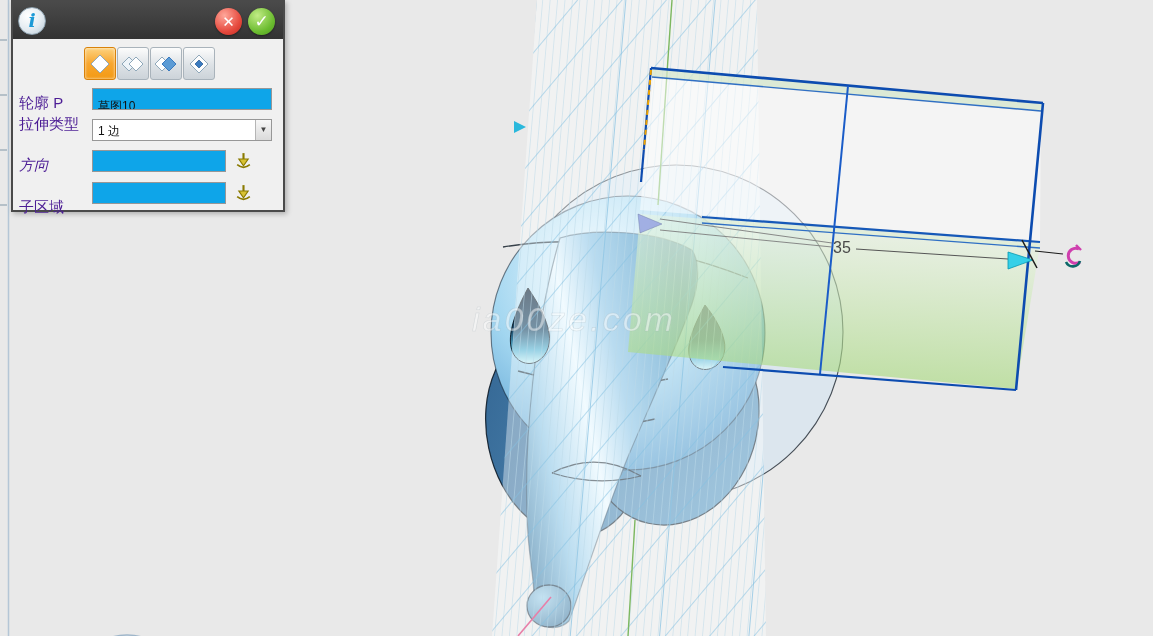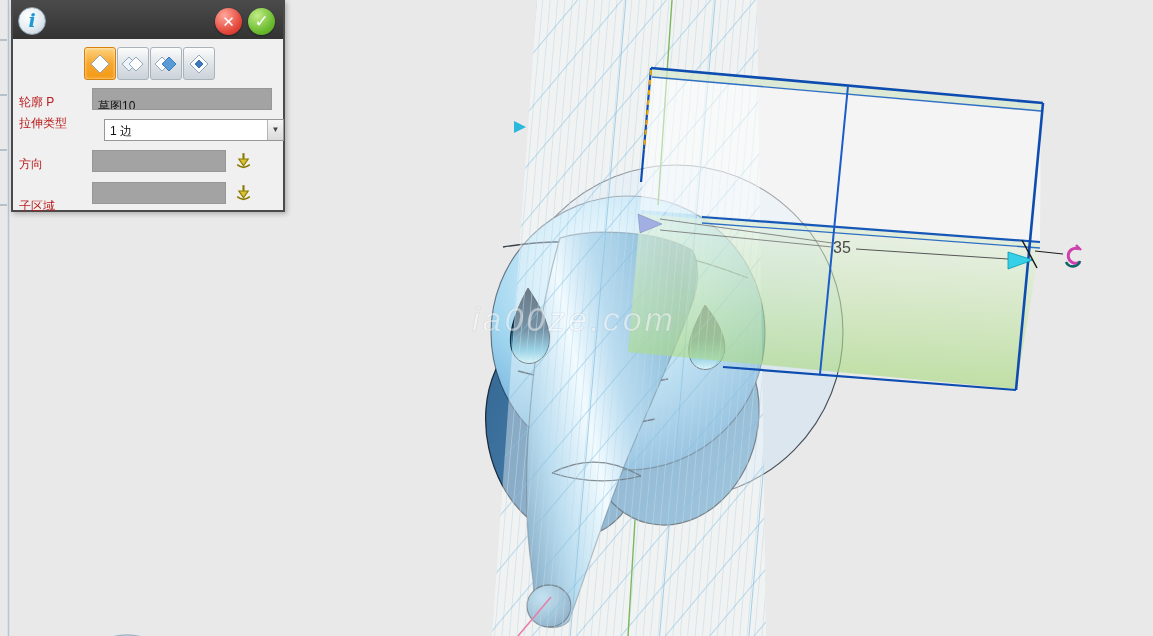--- a/index.html
+++ b/index.html
@@ -40,29 +40,29 @@
     border:1px solid #a9b3bb;box-sizing:border-box;
     background:linear-gradient(#fcfcfc,#dde2e6 55%,#ccd3d9);
     display:flex;align-items:center;justify-content:center;cursor:pointer;
   }
   .tb-btn.active{
     border:1px solid #d9820a;
     background:linear-gradient(#fdd27e,#f8a62e 50%,#f39a14);
     box-shadow:inset 0 0 3px rgba(255,255,255,.8);
   }
   
-  .fld-label{position:absolute;left:6px;font-size:12px;color:#b91c1c;white-space:nowrap;}
+  .fld-label{position:absolute;left:6px;font-size:15px;color:#4c1d95;white-space:nowrap;}
   .fld-input{
-    position:absolute;left:79px;height:22px;border:1px solid #979797;background:#a3a3a3;
+    position:absolute;left:79px;height:22px;border:1px solid #979797;background:#0ea5e9;
     font:12px "Liberation Sans","DejaVu Sans",sans-serif;color:#111;
     padding:15px 0 0 5px;box-sizing:border-box;outline:none;
   }
   .combo{
     position:absolute;left:79px;height:22px;border:1px solid #979797;background:#fff;
-    box-sizing:border-box;font-size:12px;color:#111;cursor:pointer;margin-left:12px;
+    box-sizing:border-box;font-size:12px;color:#111;cursor:pointer;
   }
   .combo-text{position:absolute;left:5px;top:3px;}
   .combo-arrow{
     position:absolute;right:0;top:0;bottom:0;width:15px;
     background:linear-gradient(#f7f7f7,#dadada);border-left:1px solid #b5b5b5;
     color:#444;font-size:8px;text-align:center;line-height:20px;
   }
   .picker{position:absolute;width:19px;height:19px;cursor:pointer;}
 </style>
 </head>
@@ -249,21 +249,21 @@
 
   <div class="fld-label" style="top:92px;">轮廓 P</div>
   <input class="fld-input" style="top: 86px; width: 180px;" type="text" value="草图10">
 
   <div class="fld-label" style="top:113px;">拉伸类型</div>
   <div class="combo" style="top:117px;width:180px;">
     <span class="combo-text">1 边</span>
     <span class="combo-arrow">▼</span>
   </div>
 
-  <div class="fld-label" style="top:154px;">方向</div>
+  <div class="fld-label" style="top:154px;font-style:italic;">方向</div>
   <input class="fld-input" style="top: 148px; width: 134px;" type="text" value="">
   <svg class="picker" style="left:221px;top:149px;" viewBox="0 0 18 18">
     <line x1="9" y1="2" x2="9" y2="8" stroke="#8a7a00" stroke-width="2"></line>
     <polygon points="4.5,7.5 13.5,7.5 9,14" fill="#d8c232" stroke="#8a7a00" stroke-width="1"></polygon>
     <path d="M3,13 Q9,18 15,13" fill="none" stroke="#8a7a00" stroke-width="1.5"></path>
   </svg>
 
   <div class="fld-label" style="top:196px;">子区域</div>
   <input class="fld-input" style="top: 180px; width: 134px;" type="text" value="">
   <svg class="picker" style="left:221px;top:181px;" viewBox="0 0 18 18">

